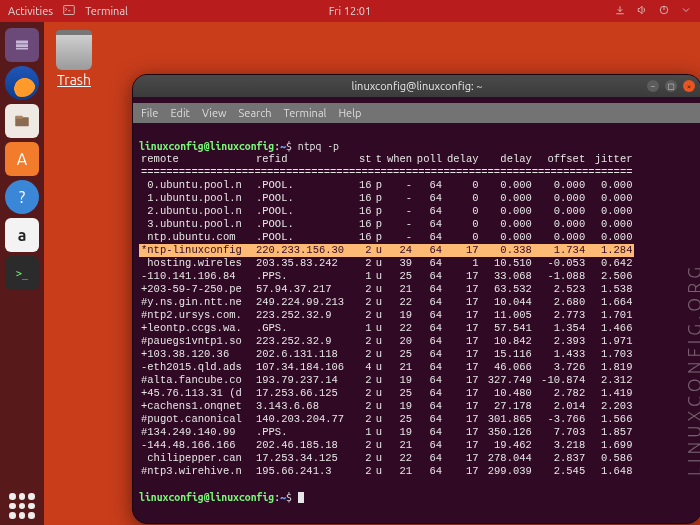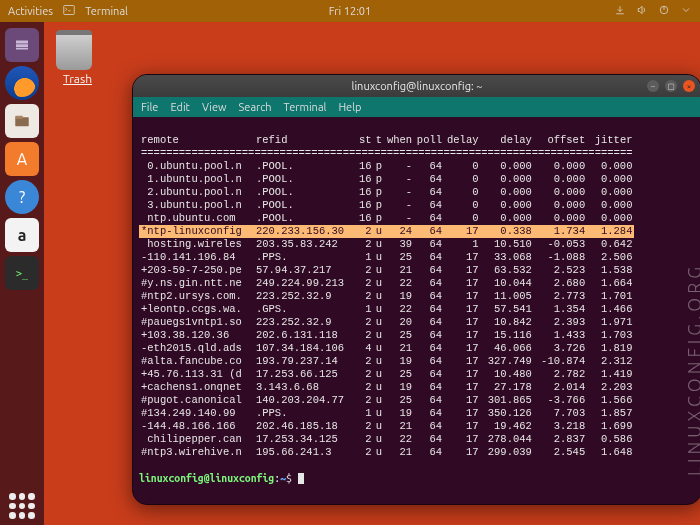--- a/index.html
+++ b/index.html
@@ -6,21 +6,21 @@
   body {
     width: 700px; height: 525px;
     background: #c93d1b;
     font-family: "Ubuntu", sans-serif;
     overflow: hidden;
     position: relative;
   }
   
   .topbar {
     height: 22px;
-    background: #a16207;
+    background: #b91c1c;
     color: #ddd;
     display: flex;
     align-items: center;
     font-size: 11px;
     padding: 0 8px;
     justify-content: space-between;
   }
   .topbar .left, .topbar .right { display: flex; align-items: center; gap: 10px; }
   .topbar .center { position: absolute; left: 50%; transform: translateX(-50%); }
   .topbar .icon svg { width: 12px; height: 12px; fill: #ddd; }
@@ -56,21 +56,21 @@
   }
   .dock .apps-grid {
     width: 26px; height: 26px;
     display: grid; grid-template-columns: repeat(3,1fr); grid-template-rows: repeat(3,1fr);
     gap: 3px;
   }
   .dock .apps-grid span { background: #eee; border-radius: 50%; }
   
   .desktop-trash {
     position: absolute; left: 56px; top: 30px;
-    text-align: right; color: #f5f5f5; font-size: 12px; text-decoration: underline;
+    text-align: center; color: #f5f5f5; font-size: 14px; text-decoration: underline;
   }
   .desktop-trash .can {
     width: 36px; height: 40px;
     background: linear-gradient(#cfcfcf,#9a9a9a);
     border-radius: 4px 4px 6px 6px;
     margin: 0 auto 2px;
     border-top: 5px solid #777;
   }
   
   .termwin {
@@ -90,25 +90,25 @@
     color: #eaeaea; font-size: 11px;
     position: relative;
   }
   .titlebar .title { position:absolute; left:50%; transform:translateX(-50%); }
   .titlebar .winbtns { position:absolute; right:6px; display:flex; gap:6px; }
   .winbtn { width:12px; height:12px; border-radius:50%; display:flex;align-items:center;justify-content:center; font-size:8px; color:#222;}
   .winbtn.close{background:#e95420;}
   .winbtn.min,.winbtn.max{background:#5c5c5c;color:#ccc;}
   .menubar {
     height: 20px;
-    background: #0f766e;
+    background: #737373;
     display:flex; align-items:center;
     gap: 12px;
     padding: 0 8px;
-    color:#ddd; font-size:11px;
+    color:#ddd; font-size:11px;margin-top:6px;
   }
   .termbody {
     padding: 4px 6px 6px;
     font-family: "Ubuntu Mono","DejaVu Sans Mono",monospace;
     font-size: 10.5px;
     line-height: 13px;
     color: #e6e6e6;
     white-space: pre;
   }
   .prompt .user { color: #7af57a; font-weight: bold; }
@@ -230,20 +230,21 @@
   </div>
   <div class="menubar">
     <span>File</span>
     <span>Edit</span>
     <span>View</span>
     <span>Search</span>
     <span>Terminal</span>
     <span>Help</span>
   </div>
   <div class="termbody">
+<span class="prompt"><span class="user">linuxconfig@linuxconfig</span><span>:</span><span class="path">~</span><span>$</span> <span class="cmd">ntpq -p</span></span>
 <table class="ntp">
 <thead>
 <tr class="header-row">
   <th class="l" style="min-width:112px">remote</th>
   <th class="l" style="min-width:100px">refid</th>
   <th class="r">st</th>
   <th class="r">t</th>
   <th class="r">when</th>
   <th class="r">poll</th>
   <th class="r">delay</th>

